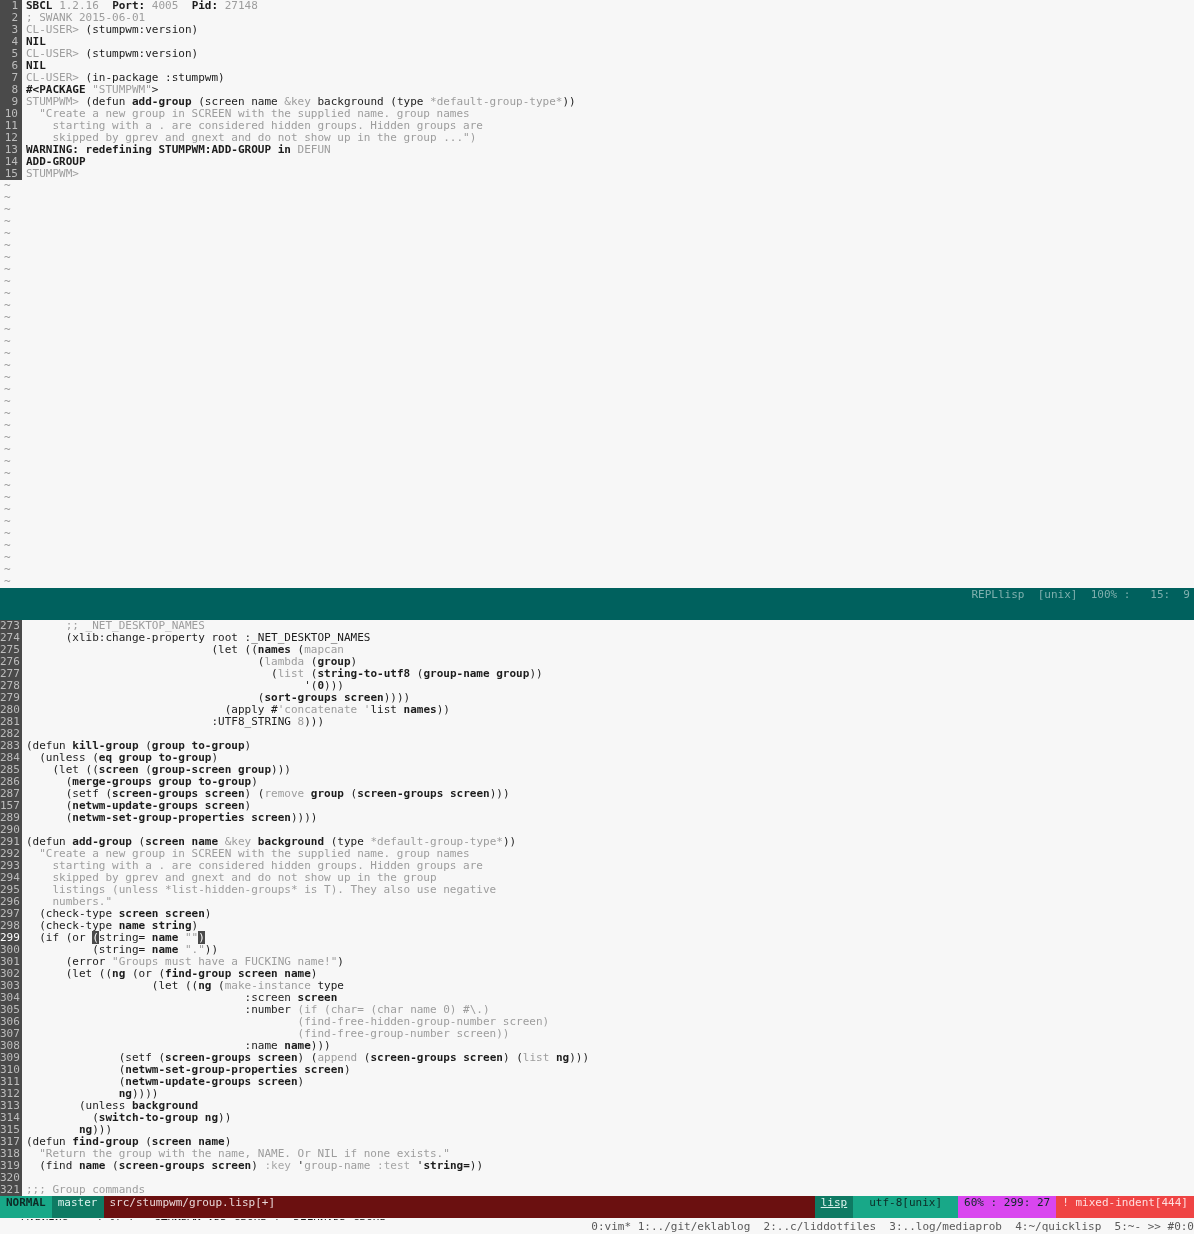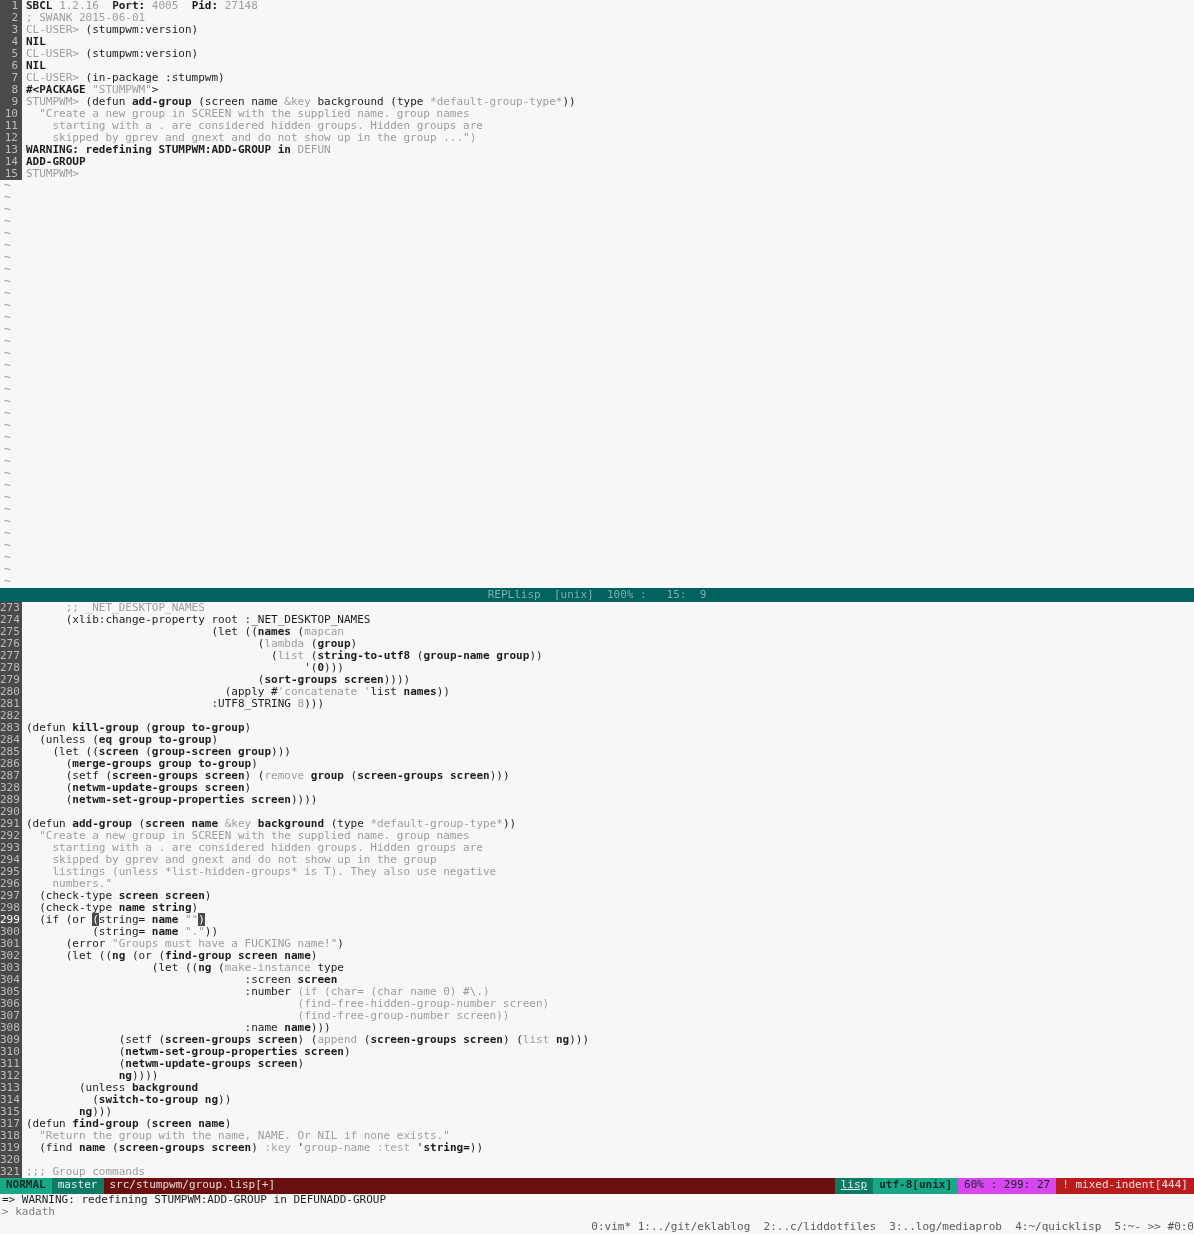--- a/index.html
+++ b/index.html
@@ -40,47 +40,47 @@
   .tildeline .gutter { background:#f7f7f7; color:#9a9a9a; text-align:left; padding-left:4px; }     
   .sym  { color:#1c1c1c; font-weight:bold; }
   .dim  { color:#9d9d9d; }
   .kwd  { color:#a8a8a8; }
   .plain{ color:#1c1c1c; }
   .mparen { background:#4a4a4a; color:#ffffff; }
   .cursor { background:#4a4a4a; color:#ffffff; }
 
   
   .winstatus {
-    height: 14px; line-height: 14px;
+    height: 32px; line-height: 14px;
     background: #00615e;
     color: #7fb0ae;
     display: flex;
-    justify-content: center;
+    justify-content: flex-end;
     white-space: pre;
     padding: 0 4px;
     box-sizing: border-box;
     font-size: 11px;
   }
 
   
   .airline {
-    height: 16px; line-height: 14px;
+    height: 22px; line-height: 14px;
     display: flex; white-space: pre;
     font-size: 11px;
     background: #6b1010;
     overflow: hidden;
   }
   .al-mode  { background:#18a888; color:#0d2b26; font-weight:bold; padding:0 6px; }
   .al-branch{ background:#0e7a63; color:#d9f2ec; padding:0 6px; }
   .al-file  { background:#6b1010; color:#e8d7d7; padding:0 6px; flex:0 0 auto; }
   .al-fill  { background:#6b1010; flex:1 1 auto; }
   .al-ft    { background:#0e7a63; color:#d9f2ec; padding:0 6px;text-decoration:underline; }
-  .al-enc   { background:#18a888; color:#0d2b26; padding:0 6px; font-weight:bold;}
+  .al-enc   { background:#18a888; color:#0d2b26; padding:0 16px; font-weight:normal;}
   .al-pos   { background:#d946ef; color:#0d2b26; padding:0 6px; }
-  .al-warn  { background:#b91c1c; color:#ffdede; padding:0 6px; }
+  .al-warn  { background:#ef4444; color:#ffdede; padding:0 6px; }
 
   
   .msgline { height:12px; line-height:12px; white-space:pre; color:#1c1c1c; padding-left:2px; font-size:11px;}
   .msgline.dimmsg { color:#7a7a7a; }
 
   
   .tmux {
     position:absolute; left:0; right:0; bottom:0;
     height:14px; line-height:14px;
     background:#f7f7f7;
@@ -168,21 +168,21 @@
         <div class="codeline"><div class="gutter">278</div><div class="txt"><span class="plain">                                          '(</span><span class="sym">0</span><span class="plain">)))</span></div></div>
         <div class="codeline"><div class="gutter">279</div><div class="txt"><span class="plain">                                   (</span><span class="sym">sort-groups</span><span class="plain"> </span><span class="sym">screen</span><span class="plain">))))</span></div></div>
         <div class="codeline"><div class="gutter">280</div><div class="txt"><span class="plain">                              (apply #</span><span class="dim">'concatenate</span><span class="dim"> '</span><span class="plain">list</span><span class="plain"> </span><span class="sym">names</span><span class="plain">))</span></div></div>
         <div class="codeline"><div class="gutter">281</div><div class="txt"><span class="plain">                            :UTF8_STRING </span><span class="dim">8</span><span class="plain">)))</span></div></div>
         <div class="codeline"><div class="gutter">282</div><div class="txt"> </div></div>
         <div class="codeline"><div class="gutter">283</div><div class="txt"><span class="plain">(defun </span><span class="sym">kill-group</span><span class="plain"> (</span><span class="sym">group</span><span class="plain"> </span><span class="sym">to-group</span><span class="plain">)</span></div></div>
         <div class="codeline"><div class="gutter">284</div><div class="txt"><span class="plain">  (unless (</span><span class="sym">eq</span><span class="plain"> </span><span class="sym">group</span><span class="plain"> </span><span class="sym">to-group</span><span class="plain">)</span></div></div>
         <div class="codeline"><div class="gutter">285</div><div class="txt"><span class="plain">    (let ((</span><span class="sym">screen</span><span class="plain"> (</span><span class="sym">group-screen</span><span class="plain"> </span><span class="sym">group</span><span class="plain">)))</span></div></div>
         <div class="codeline"><div class="gutter">286</div><div class="txt"><span class="plain">      (</span><span class="sym">merge-groups</span><span class="plain"> </span><span class="sym">group</span><span class="plain"> </span><span class="sym">to-group</span><span class="plain">)</span></div></div>
         <div class="codeline"><div class="gutter">287</div><div class="txt"><span class="plain">      (setf (</span><span class="sym">screen-groups</span><span class="plain"> </span><span class="sym">screen</span><span class="plain">) (</span><span class="dim">remove</span><span class="plain"> </span><span class="sym">group</span><span class="plain"> (</span><span class="sym">screen-groups</span><span class="plain"> </span><span class="sym">screen</span><span class="plain">)))</span></div></div>
-        <div class="codeline"><div class="gutter">328</div><div class="txt"><span class="plain">      (</span><span class="sym">netwm-update-groups</span><span class="plain"> </span><span class="sym">screen</span><span class="plain">)</span></div></div>
+        <div class="codeline"><div class="gutter">157</div><div class="txt"><span class="plain">      (</span><span class="sym">netwm-update-groups</span><span class="plain"> </span><span class="sym">screen</span><span class="plain">)</span></div></div>
         <div class="codeline"><div class="gutter">289</div><div class="txt"><span class="plain">      (</span><span class="sym">netwm-set-group-properties</span><span class="plain"> </span><span class="sym">screen</span><span class="plain">))))</span></div></div>
         <div class="codeline"><div class="gutter">290</div><div class="txt"> </div></div>
         <div class="codeline"><div class="gutter">291</div><div class="txt"><span class="plain">(defun </span><span class="sym">add-group</span><span class="plain"> (</span><span class="sym">screen</span><span class="plain"> </span><span class="sym">name</span><span class="plain"> </span><span class="dim">&amp;key</span><span class="plain"> </span><span class="sym">background</span><span class="plain"> (type </span><span class="dim">*default-group-type*</span><span class="plain">))</span></div></div>
         <div class="codeline"><div class="gutter">292</div><div class="txt"><span class="dim">  "Create a new group in SCREEN with the supplied name. group names</span></div></div>
         <div class="codeline"><div class="gutter">293</div><div class="txt"><span class="dim">    starting with a . are considered hidden groups. Hidden groups are</span></div></div>
         <div class="codeline"><div class="gutter">294</div><div class="txt"><span class="dim">    skipped by gprev and gnext and do not show up in the group</span></div></div>
         <div class="codeline"><div class="gutter">295</div><div class="txt"><span class="dim">    listings (unless *list-hidden-groups* is T). They also use negative</span></div></div>
         <div class="codeline"><div class="gutter">296</div><div class="txt"><span class="dim">    numbers."</span></div></div>
         <div class="codeline"><div class="gutter">297</div><div class="txt"><span class="plain">  (check-type </span><span class="sym">screen</span><span class="plain"> </span><span class="sym">screen</span><span class="plain">)</span></div></div>
         <div class="codeline"><div class="gutter">298</div><div class="txt"><span class="plain">  (check-type </span><span class="sym">name</span><span class="plain"> </span><span class="sym">string</span><span class="plain">)</span></div></div>

